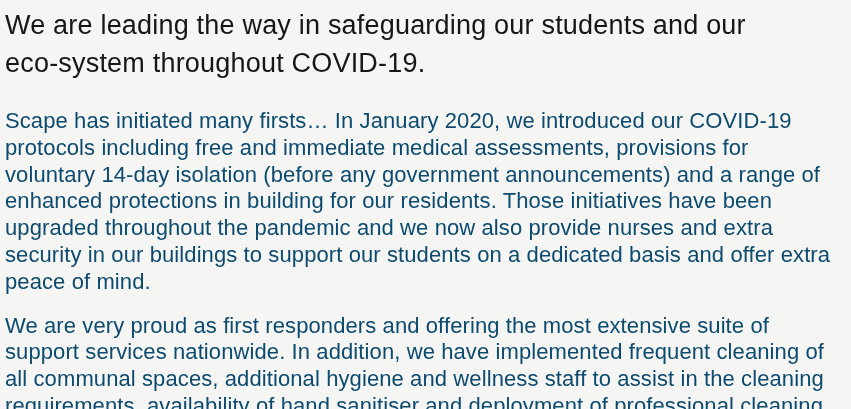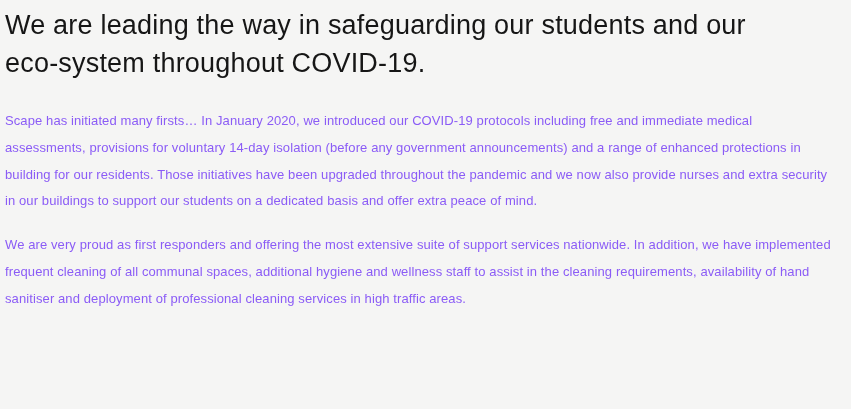--- a/index.html
+++ b/index.html
@@ -23,25 +23,25 @@
     margin: 0 0 26px 0;
     font-size: 27px;
     font-weight: 300;
     line-height: 38px;
     letter-spacing: 0.2px;
     color: #161616;
     max-width: 790px;
   }
   .body-paragraph {
     margin: 0 0 17px 0;
-    font-size: 13px;
+    font-size: 22px;
     font-weight: 400;
     line-height: 26.8px;
     letter-spacing: 0.1px;
-    color: #8b5cf6;
+    color: #0c4a6e;
     max-width: 828px;
   }
 </style>
 </head>
 <body>
 
 <section class="content-section">
   <h1 class="page-title">We are leading the way in safeguarding our students and our eco-system throughout COVID-19.</h1>
 
   <p class="body-paragraph">Scape has initiated many firsts… In January 2020, we introduced our COVID-19 protocols including free and immediate medical assessments, provisions for voluntary 14-day isolation (before any government announcements) and a range of enhanced protections in building for our residents. Those initiatives have been upgraded throughout the pandemic and we now also provide nurses and extra security in our buildings to support our students on a dedicated basis and offer extra peace of mind.</p>

